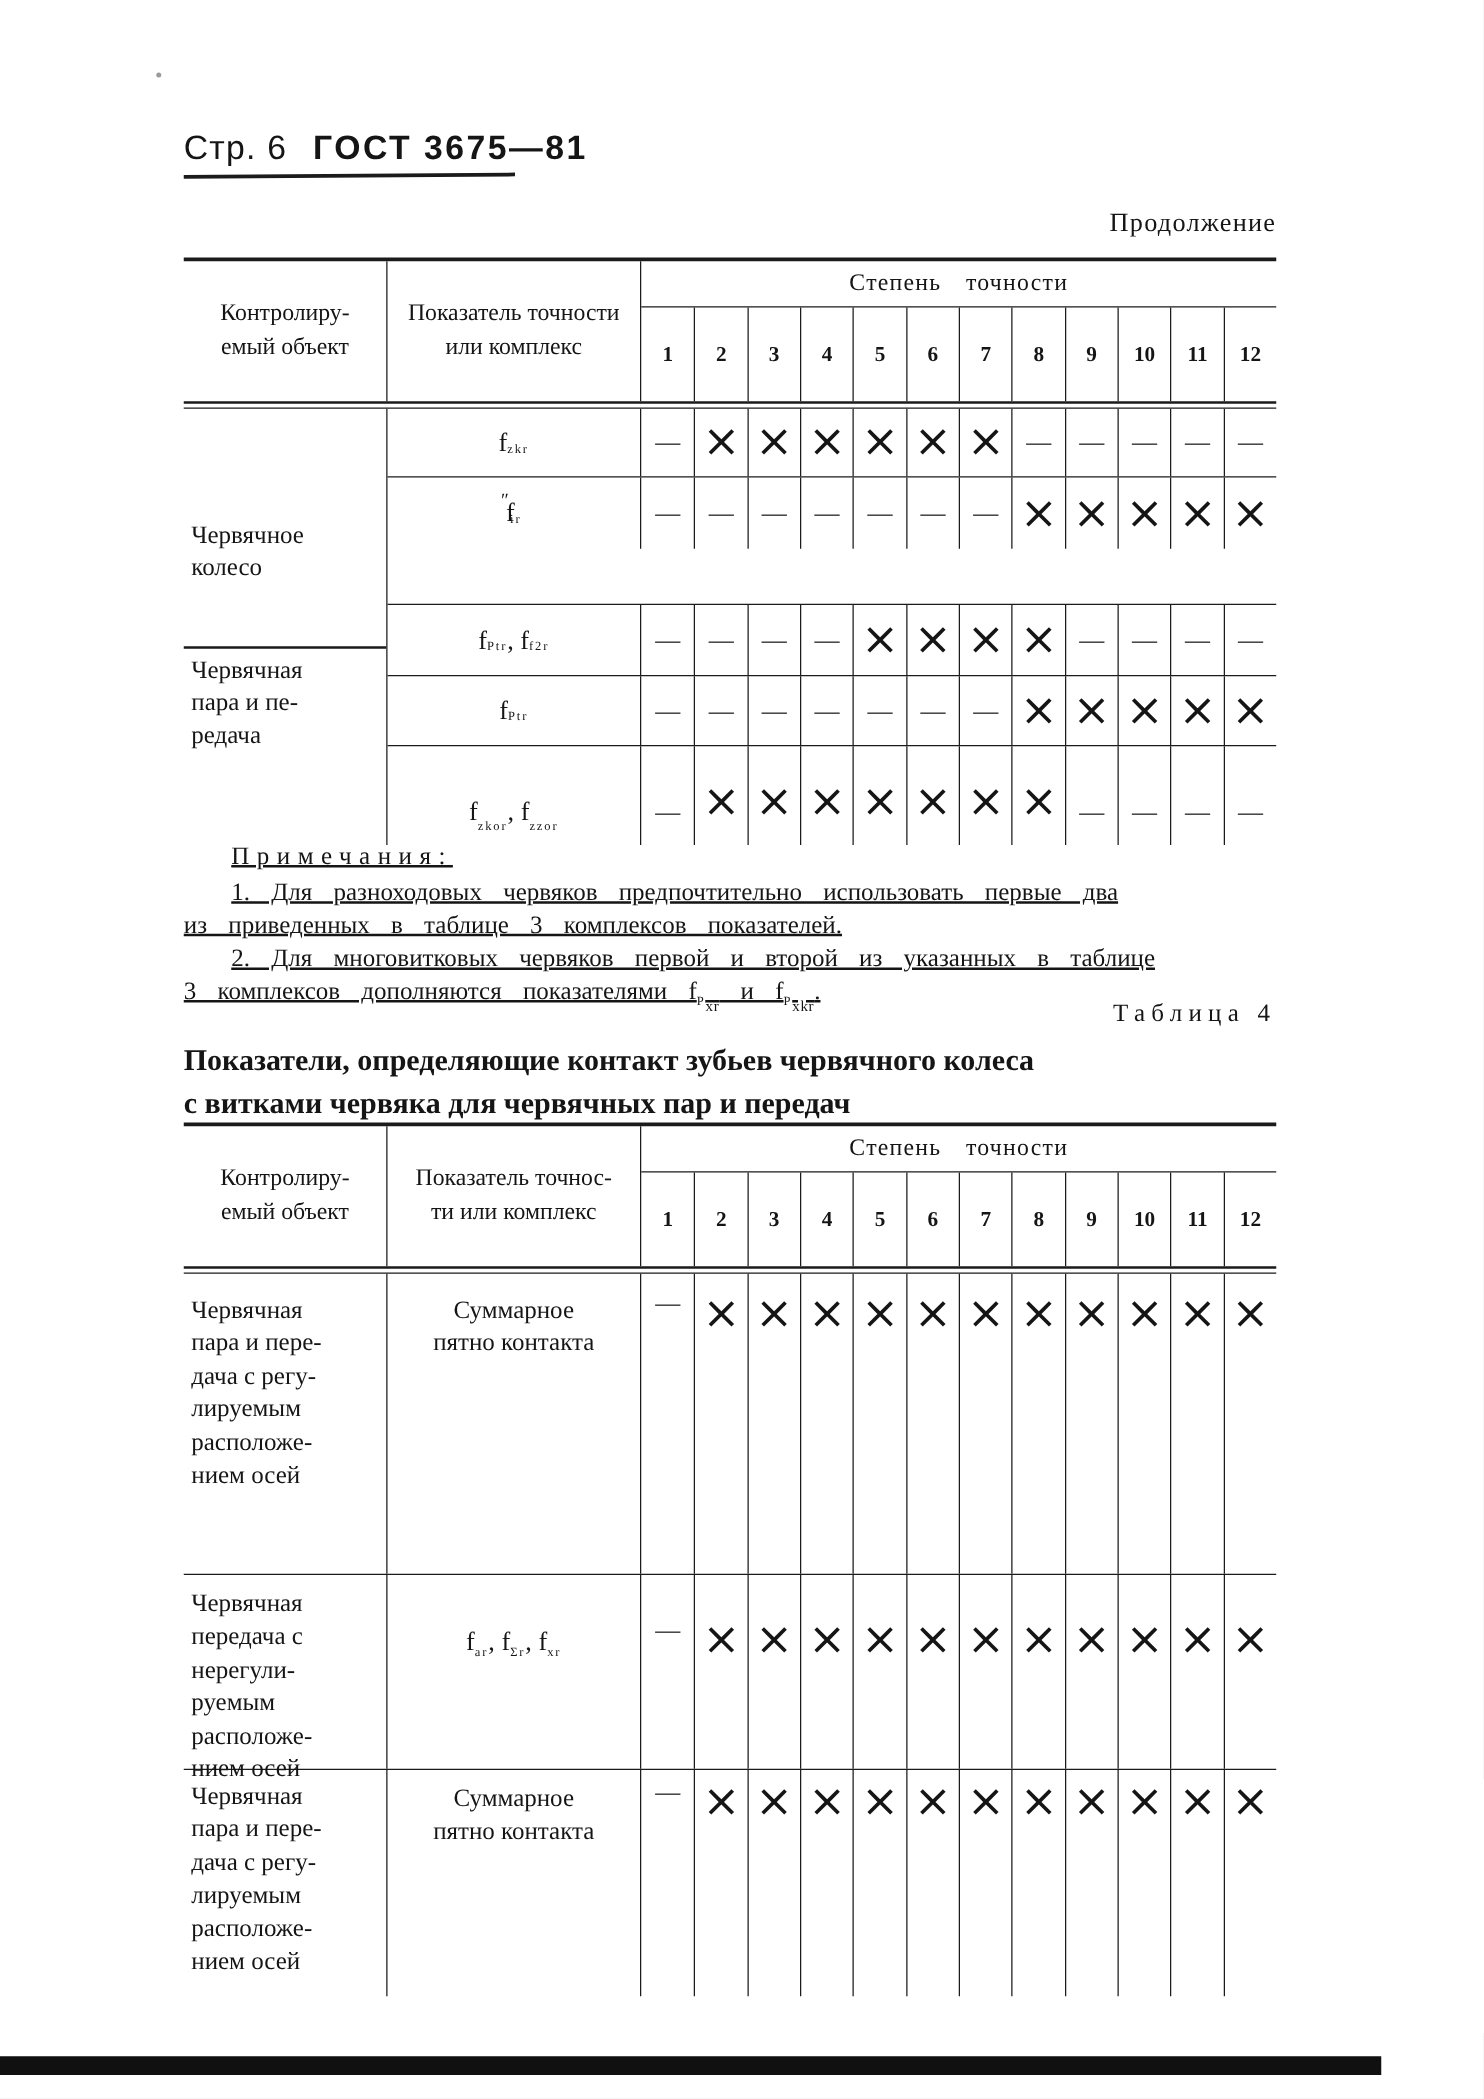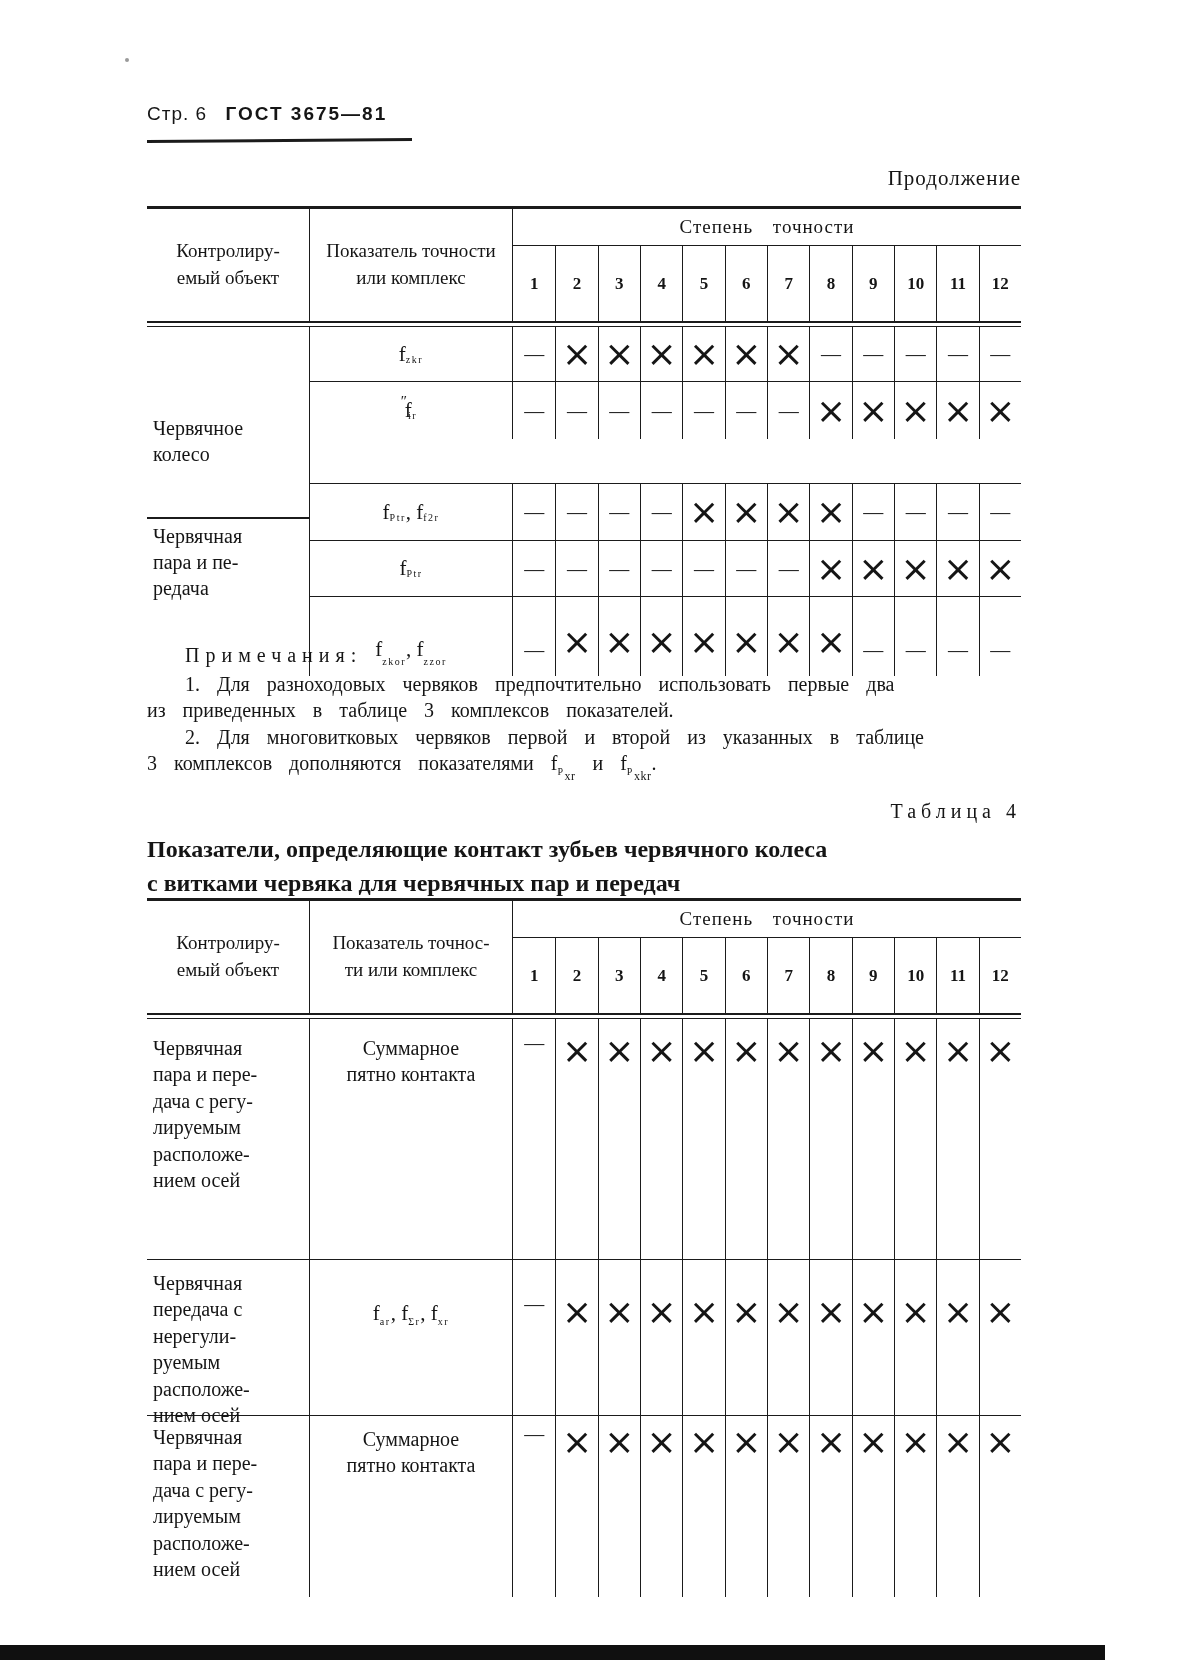--- a/index.html
+++ b/index.html
@@ -5,21 +5,21 @@
   * { margin:0; padding:0; box-sizing:border-box; }
   html,body { background:#e8e8e8; }
   .page {
     position:relative; width:1187px; height:1679px; background:#ffffff;
     font-family:"Liberation Serif","DejaVu Serif",serif; color:#151515;
     overflow:hidden; margin:0 auto;
   }
   .corner-dot{position:absolute;left:125px;top:58px;width:4px;height:4px;background:#9a9a9a;border-radius:50%;}
 
   
-  .pg-header{position:absolute;left:147px;top:103px;font-family:"Liberation Sans",sans-serif;font-size:19px;letter-spacing:1px;white-space:nowrap;}
+  .pg-header{position:absolute;left:147px;top:103px;font-family:"Liberation Sans",sans-serif;font-size:27px;letter-spacing:1px;white-space:nowrap;}
   .pg-header .pgnum{font-weight:400;}
   .pg-header .doc{font-weight:700;margin-left:12px;letter-spacing:2px;}
   .hdr-rule{position:absolute;left:147px;top:139px;width:265px;height:3px;background:#1b1b1b;transform:rotate(-0.4deg);}
 
   .continuation{position:absolute;left:147px;top:166px;width:874px;text-align:right;font-size:21px;letter-spacing:1px;}
 
   
   .tbl{position:absolute;left:147px;width:874px;border-top:3px solid #1b1b1b;}
   .thead{display:flex;height:112px;}
   .h-c1{width:163px;border-right:1.5px solid #1b1b1b;display:flex;align-items:center;justify-content:center;text-align:center;font-size:19px;line-height:1.4;white-space:pre-line;}
@@ -50,21 +50,21 @@
   .obj1{position:absolute;left:6px;top:88px;}
   .grp-div{position:absolute;left:0;top:190px;width:100%;border-top:2px solid #1b1b1b;}
   .obj2{position:absolute;left:6px;top:196px;}
 
   
   .sub{font-size:10px;position:relative;top:5px;letter-spacing:1.5px;}
   .sub2{font-size:12px;position:relative;top:10px;letter-spacing:0.5px;}
   .sup{font-size:15px;position:relative;top:-9px;margin-left:-11px;margin-right:1px;}
 
   
-  .notes{position:absolute;left:147px;top:642px;width:874px;font-size:20px;line-height:1.33;}
+  .notes{position:absolute;left:147px;top:672px;width:874px;font-size:20px;line-height:1.33;text-decoration:underline;}
   .notes-title{letter-spacing:6px;text-indent:38px;margin-bottom:2px;}
   .note{white-space:pre-line;text-indent:38px;word-spacing:12px;}
 
   .t4-label{position:absolute;left:147px;top:800px;width:874px;text-align:right;font-size:20px;letter-spacing:5px;}
   .t4-title{position:absolute;left:147px;top:833px;width:874px;text-align:left;font-weight:700;font-size:24px;line-height:1.4;white-space:pre-line;}
 
   
   .t4{top:898px;}
   .t4 .trow{margin-left:0;}
   .t4 .trow.q1{border-top:none;}

